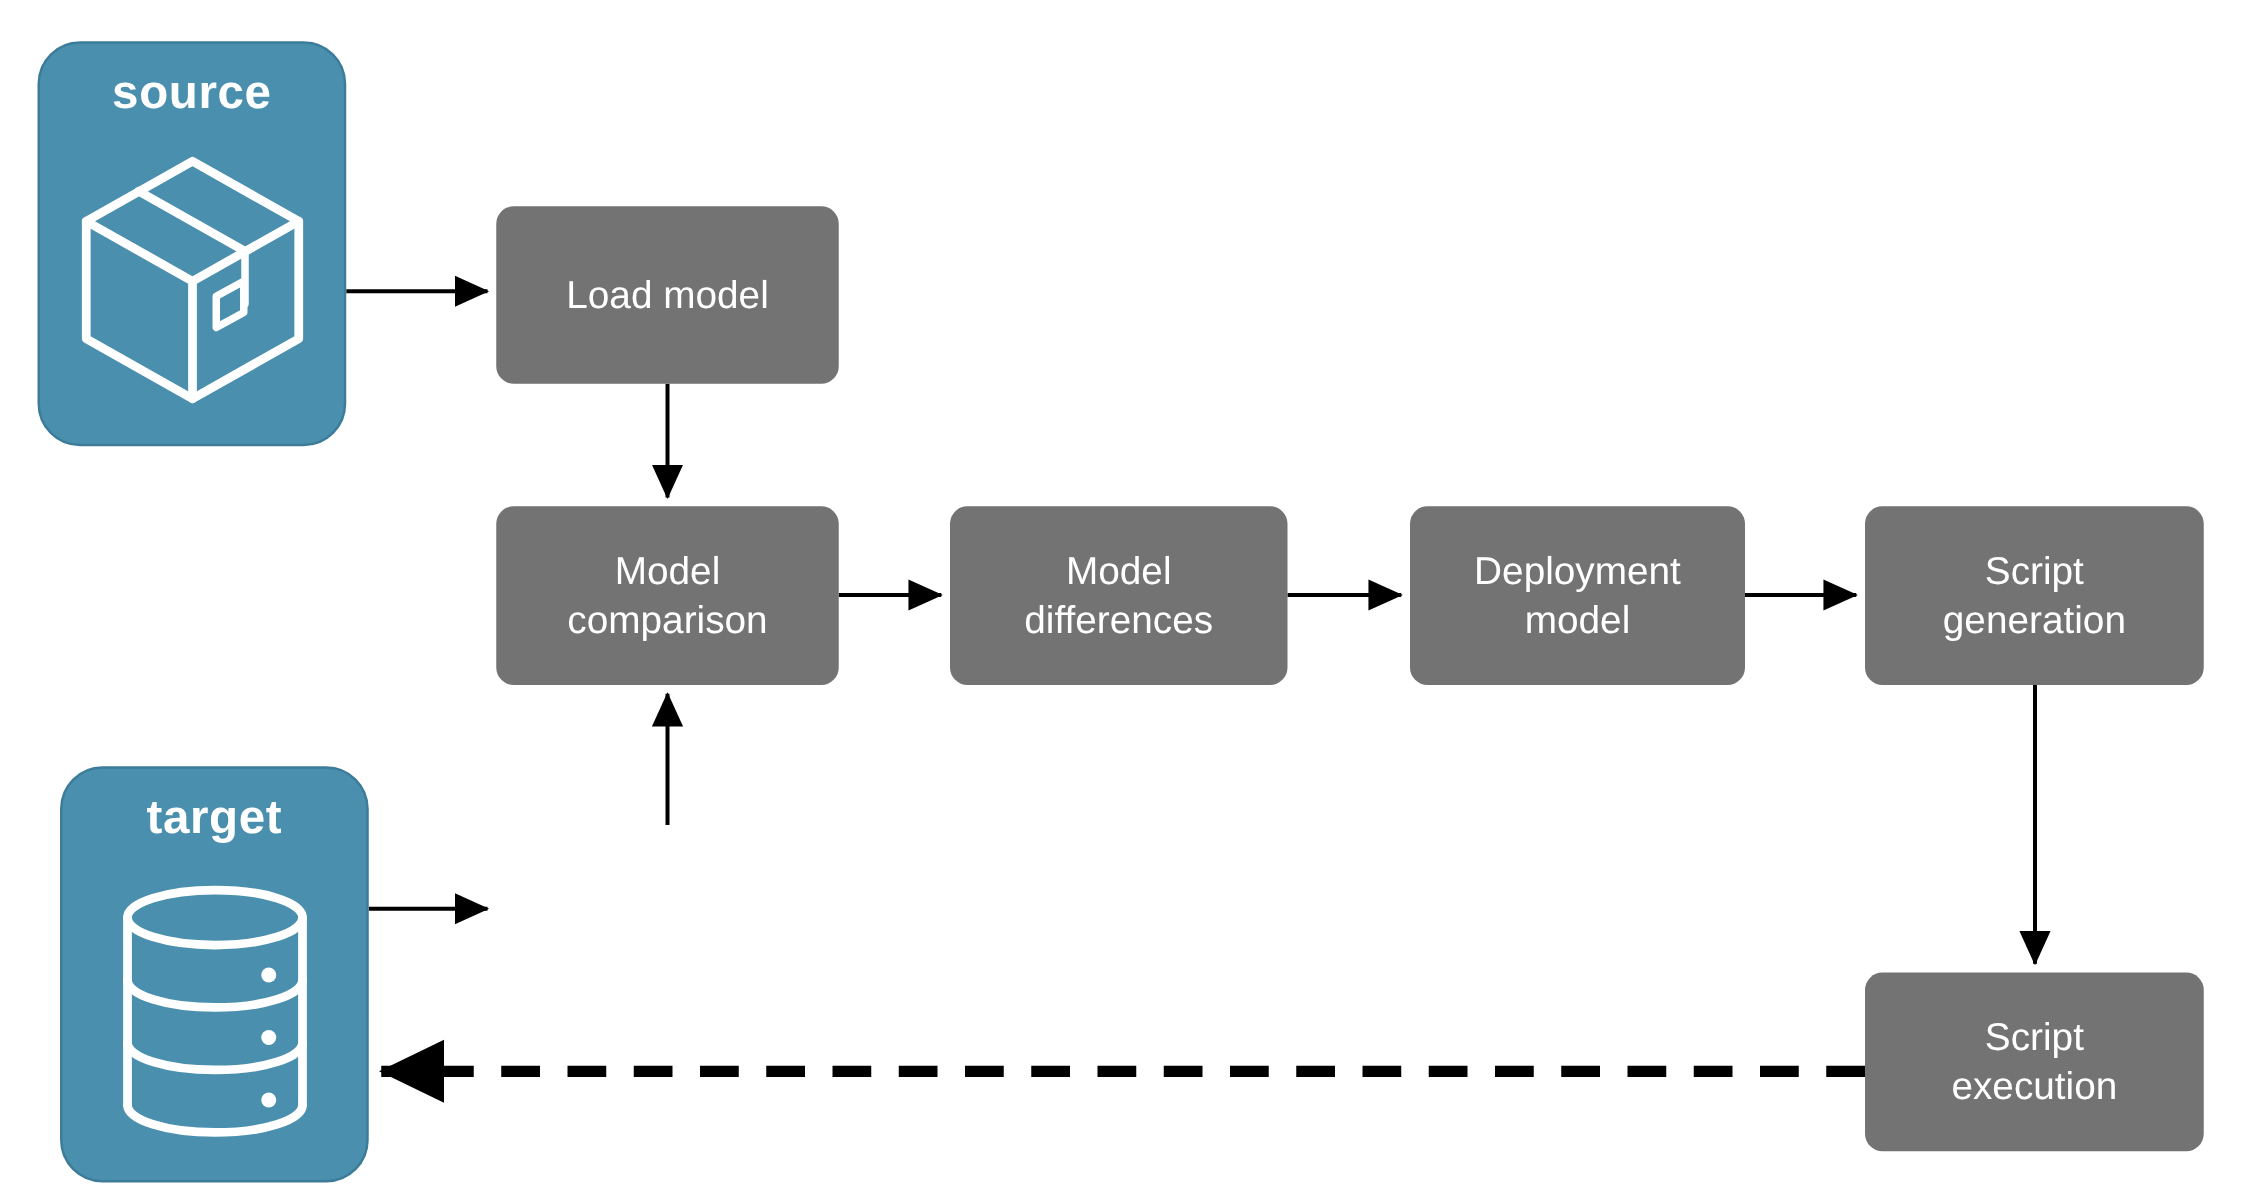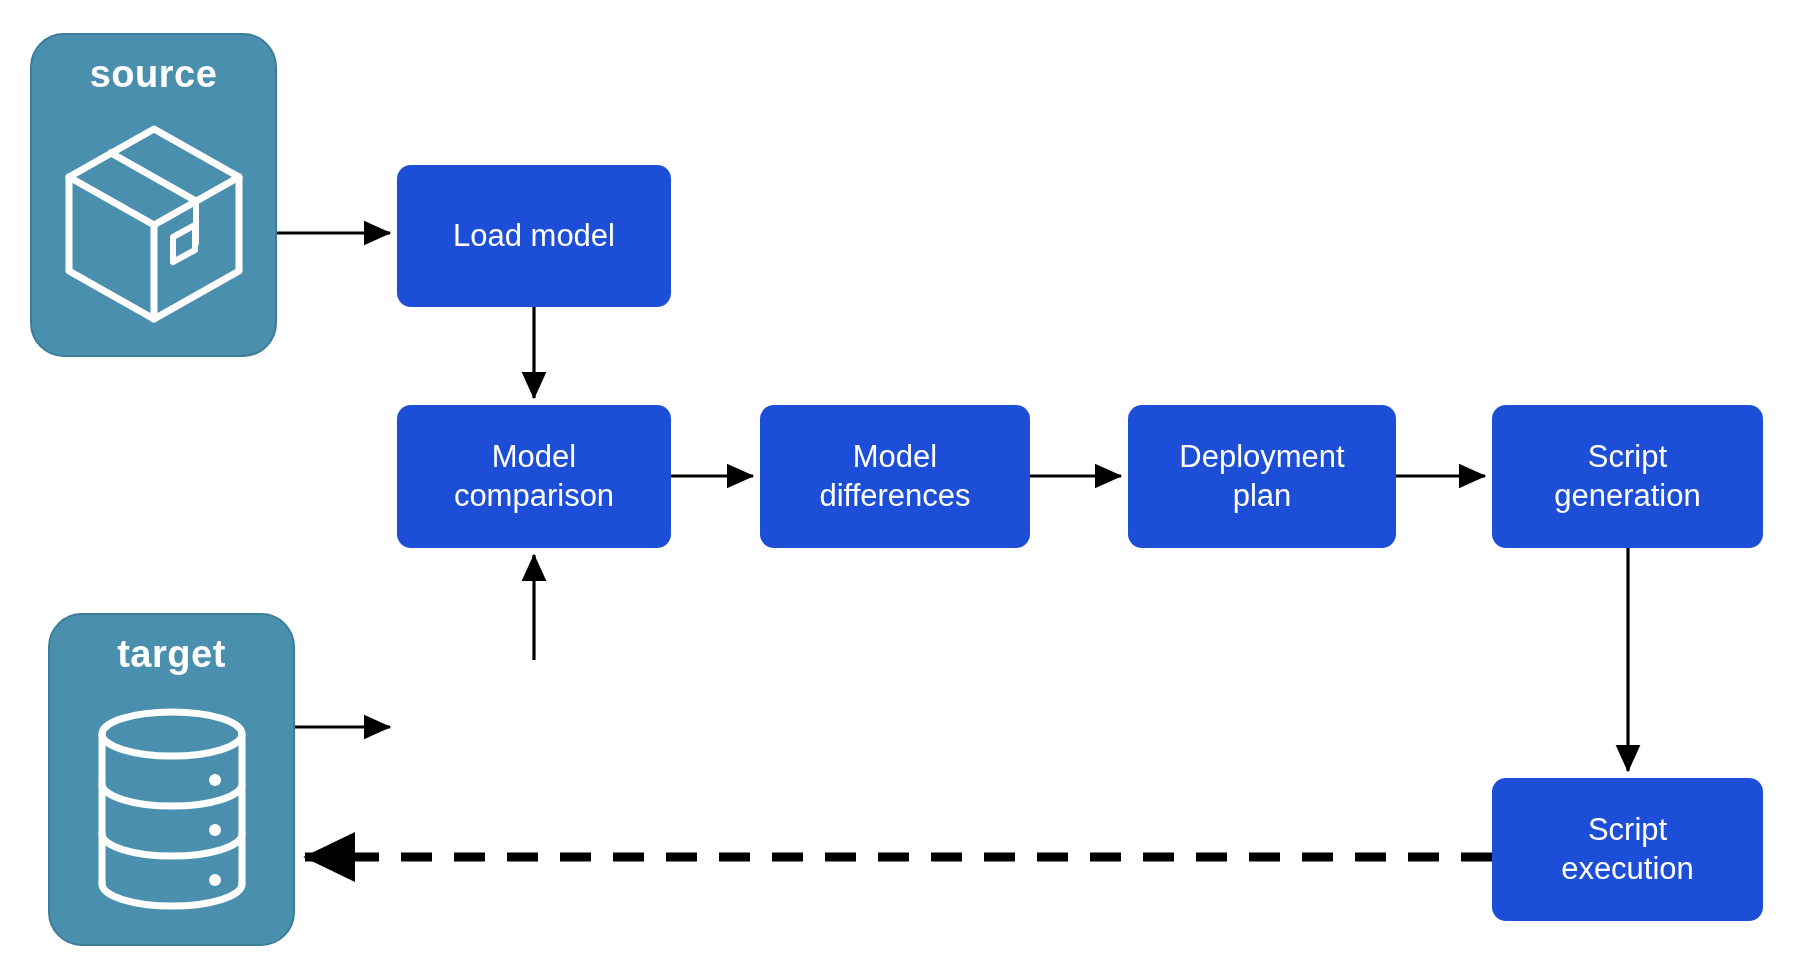--- a/index.html
+++ b/index.html
@@ -45,21 +45,21 @@
   }
   .endpoint-icon {
     flex: 1;
     display: flex;
     align-items: center;
     justify-content: center;
     width: 100%;
   }
   .process-box {
     position: absolute;
-    background: #1d4ed8;
+    background: #737373;
     border-radius: 14px;
     box-sizing: border-box;
     display: flex;
     align-items: center;
     justify-content: center;
     text-align: center;
     color: #ffffff;
     font-size: 31px;
     line-height: 1.23;
     padding: 4px 10px;
@@ -147,21 +147,21 @@
 comparison</span>
   </div>
 
   <div class="process-box" style="left:760px; top:405px; width:270px; height:143px;">
     <span>Model
 differences</span>
   </div>
 
   <div class="process-box" style="left:1128px; top:405px; width:268px; height:143px;">
     <span>Deployment
-plan</span>
+model</span>
   </div>
 
   <div class="process-box" style="left:1492px; top:405px; width:271px; height:143px;">
     <span>Script
 generation</span>
   </div>
 
 
   <div class="process-box" style="left:1492px; top:778px; width:271px; height:143px;">
     <span>Script

